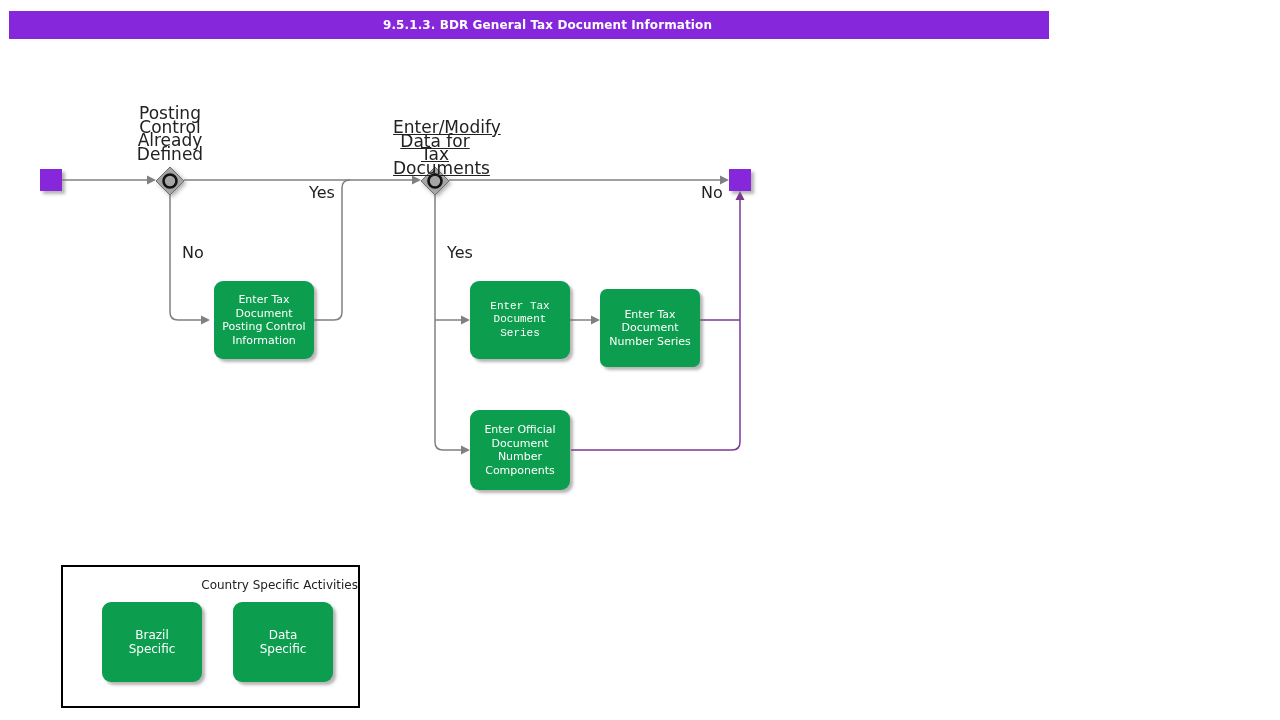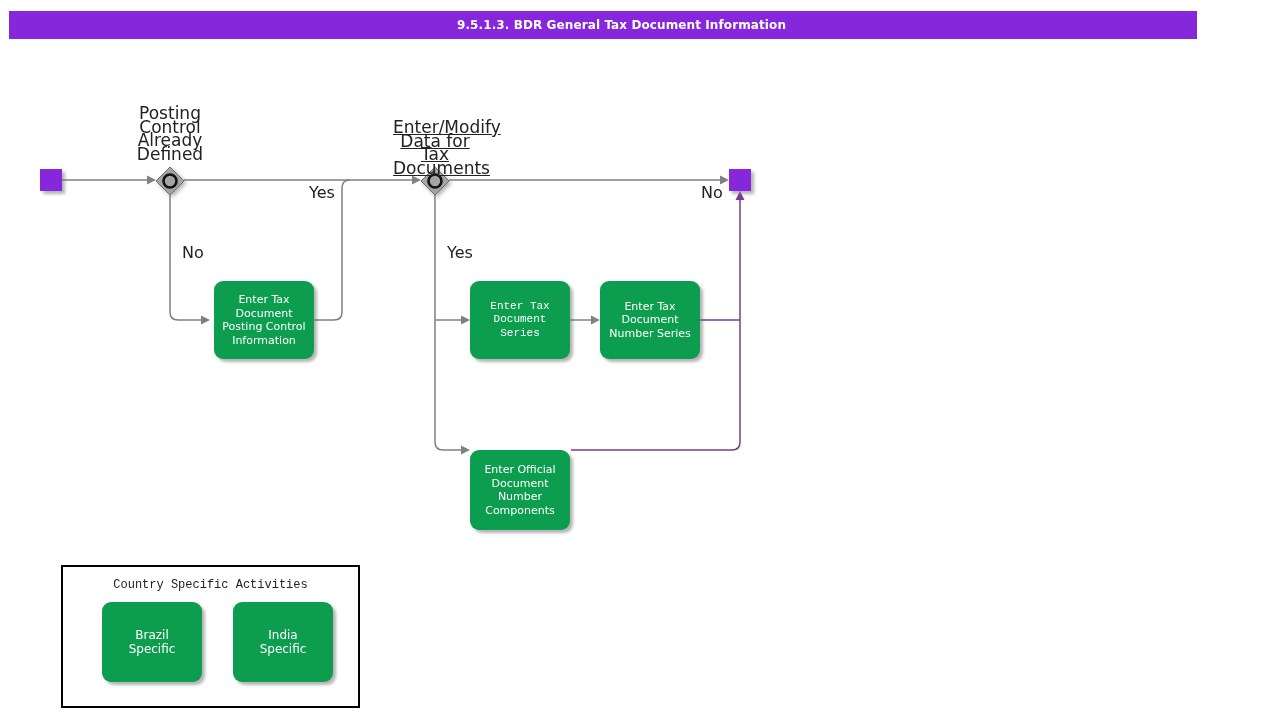--- a/index.html
+++ b/index.html
@@ -11,21 +11,21 @@
     --panel_border:#000000;
   }
   *{box-sizing:border-box;}
   html,body{margin:0;padding:0;}
   body{
     width:1280px;height:720px;position:relative;overflow:hidden;
     background:#ffffff;
     font-family:"DejaVu Sans","Liberation Sans",sans-serif;
   }
   .titlebar{
-    position:absolute;left:9px;top:11px;width:1188px;height:28px;
+    position:absolute;left:9px;top:11px;width:1040px;height:28px;
     background:var(--accent_purple);
     display:flex;align-items:center;justify-content:center;padding-left:37px;
   }
   .titlebar span{
     color:#ffffff;font-size:12px;font-weight:bold;letter-spacing:.1px;
   }
   svg.edges{position:absolute;left:0;top:0;z-index:1;}
   .node-square{
     position:absolute;width:22px;height:22px;
     background:var(--accent_purple);
@@ -52,29 +52,29 @@
     position:absolute;width:100px;height:78px;
     background:var(--node_green);
     border-radius:9px;
     box-shadow:3px 3px 3px rgba(110,110,110,.5);
     display:flex;align-items:center;justify-content:center;
     text-align:center;color:#ffffff;font-size:11px;line-height:13.5px;
     padding:4px;z-index:2;
   }
   .act1{left:214px;top:281px;}
   .act2{left:470px;top:281px;font-family:Liberation Mono, monospace;}
-  .act3{left:600px;top:281px;}
-  .act4{left:470px;top:410px;height:80px;margin-top:40px;}
+  .act3{left:600px;top:289px;border-radius:7px;}
+  .act4{left:470px;top:410px;height:80px;}
   .country-panel{
     position:absolute;left:61px;top:565px;width:299px;height:143px;
     border:2px solid var(--panel_border);background:#ffffff;z-index:2;
   }
   .country-title{
-    position:absolute;left:0;top:11px;width:100%;text-align:center;
-    font-size:12px;color:var(--label_text);font-family:Liberation Mono, monospace;
+    position:absolute;left:0;top:11px;width:100%;text-align:right;
+    font-size:12px;color:var(--label_text);
   }
   .country-activity{
     position:absolute;width:100px;height:80px;top:35px;
     background:var(--node_green);
     border-radius:9px;
     box-shadow:3px 3px 3px rgba(110,110,110,.5);
     display:flex;align-items:center;justify-content:center;
     text-align:center;color:#ffffff;font-size:12px;line-height:14px;padding:16px;
   }
   .cact1{left:39px;}
@@ -138,14 +138,14 @@
 <span class="edge-label no2">No</span>
 
 <div class="activity act1">Enter Tax Document Posting Control Information</div>
 <div class="activity act2">Enter Tax Document Series</div>
 <div class="activity act3">Enter Tax Document Number Series</div>
 <div class="activity act4">Enter Official Document Number Components</div>
 
 <div class="country-panel">
   <div class="country-title">Country Specific Activities</div>
   <div class="country-activity cact1">Brazil Specific</div>
-  <div class="country-activity cact2">India Specific</div>
+  <div class="country-activity cact2">Data Specific</div>
 </div>
 
 </body></html>

